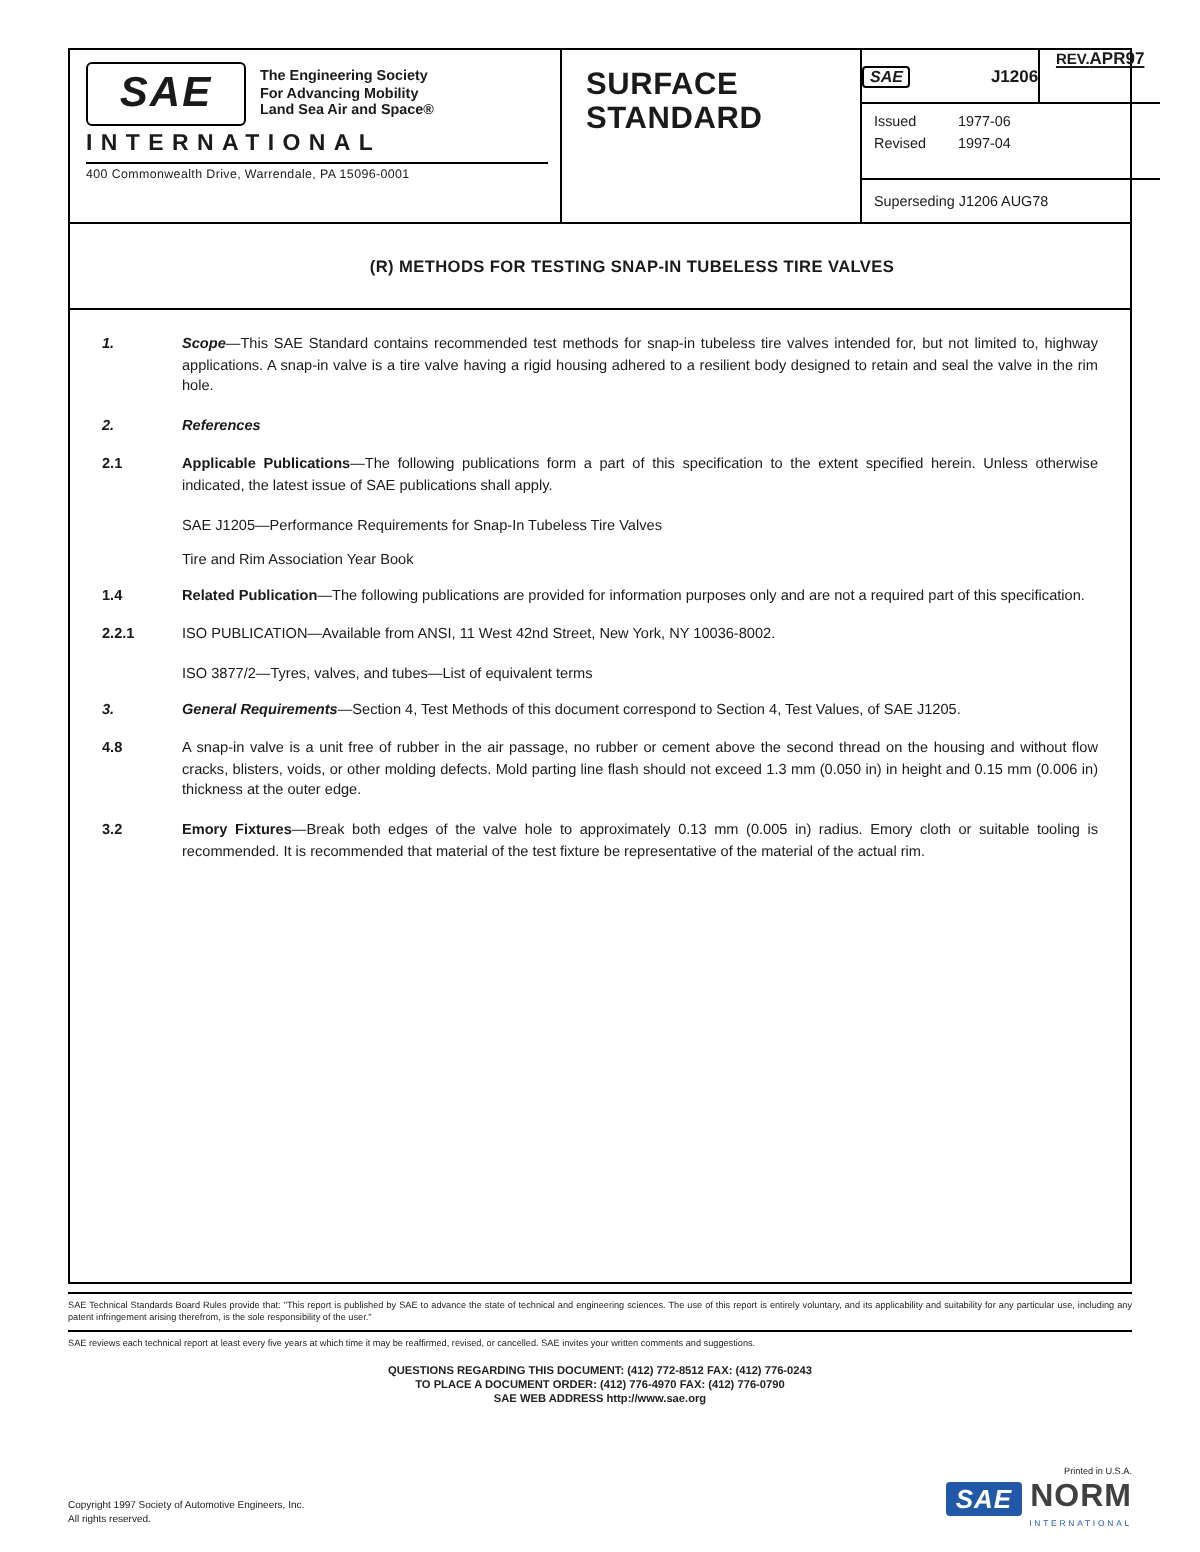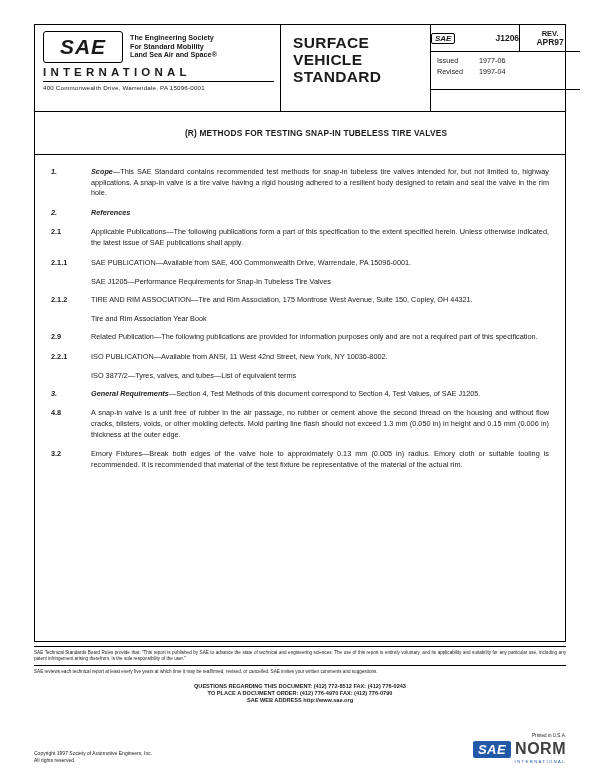--- a/index.html
+++ b/index.html
@@ -17,38 +17,38 @@
   .addr{margin-top:3px;border-top:1.2px solid #000;padding-top:2px;font-size:6.2px;letter-spacing:.2px;}
 
   .hdr-mid{flex:0 0 150px;border-right:1.6px solid #000;box-sizing:border-box;padding:9px 0 0 12px;}
   .hdr-mid div{font-size:15.5px;font-weight:bold;line-height:17px;letter-spacing:.3px;}
 
   .hdr-right{flex:1;box-sizing:border-box;display:flex;flex-direction:column;}
   .hr-top{display:flex;height:26px;border-bottom:1.2px solid #000;}
   .hr-doc{flex:1;border-right:1.2px solid #000;display:flex;align-items:center;justify-content:center;gap:5px;}
   .minilogo{border:1px solid #000;border-radius:2px;padding:0 3px;font-size:8px;font-weight:bold;font-style:italic;}
   .docnum{font-size:8.5px;font-weight:bold;margin-left:35px;}
-  .hr-rev{flex:0 0 60px;display:flex;flex-direction:column;align-items:center;justify-content:center;line-height:9px;}
+  .hr-rev{flex:0 0 60px;display:flex;flex-direction:row;justify-content:center;line-height:9px;text-decoration:underline;}
   .hr-rev .r1{font-size:7.5px;font-weight:bold;}
   .hr-rev .r2{font-size:8.5px;font-weight:bold;}
   .hr-dates{height:34px;border-bottom:1.2px solid #000;padding:3px 0 0 6px;font-size:7.2px;line-height:11px;}
   .hr-dates span.lbl{display:inline-block;width:42px;}
   .hr-sup{flex:1;padding:6px 0 0 6px;font-size:7.2px;}
 
   
   .titleband{border-left:1.6px solid #000;border-right:1.6px solid #000;border-bottom:1.6px solid #000;height:42px;display:flex;align-items:center;justify-content:center;}
   .titleband span{font-size:8.3px;font-weight:bold;letter-spacing:.2px;margin-left:32px;}
 
   
   .body{border-left:1.6px solid #000;border-right:1.6px solid #000;border-bottom:1.6px solid #000;box-sizing:border-box;padding:12px 16px 6px 16px;height:487px;}
   .p{display:flex;margin-bottom:9px;font-size:7.3px;line-height:10.6px;}
   .p .num{flex:0 0 40px;font-weight:bold;}
   .p .num.it{font-style:italic;}
   .p .txt{flex:1;text-align:justify;}
-  .p .txt b{font-weight:normal;}
+  .p .txt b{font-weight:bold;}
   .p .txt i{font-style:italic;font-weight:bold;}
   .p .sc{font-variant:small-caps;}
   .indent{margin-left:40px;}
   .tight{margin-bottom:7px;}
 
   
   .foot{margin-top:4px;font-size:4.6px;line-height:6.2px;text-align:justify;color:#222;}
   .foot .rule{border-top:.8px solid #000;margin:3px 0 3px 0;}
   .qblock{text-align:center;font-size:5.6px;font-weight:bold;line-height:7.4px;margin-top:7px;}
 
@@ -66,49 +66,49 @@
 
 <div class="page">
   <div class="sheet">
 
     <div class="hdr">
       <div class="hdr-left">
         <div class="sae-row">
           <div class="sae-logo">SAE</div>
           <div class="eng-soc">
             <div>The Engineering Society</div>
-            <div>For Standard Mobility</div>
+            <div>For Advancing Mobility</div>
             <div>Land Sea Air and Space<span class="tm">®</span></div>
           </div>
         </div>
         <div class="intl">INTERNATIONAL</div>
         <div class="addr">400 Commonwealth Drive, Warrendale, PA 15096-0001</div>
       </div>
 
       <div class="hdr-mid">
         <div>SURFACE</div>
-        <div>VEHICLE</div>
         <div>STANDARD</div>
       </div>
 
       <div class="hdr-right">
         <div class="hr-top">
           <div class="hr-doc">
             <span class="minilogo">SAE</span>
             <span class="docnum">J1206</span>
           </div>
           <div class="hr-rev">
             <span class="r1">REV.</span>
             <span class="r2">APR97</span>
           </div>
         </div>
         <div class="hr-dates">
           <div><span class="lbl">Issued</span><span>1977-06</span></div>
           <div><span class="lbl">Revised</span><span>1997-04</span></div>
         </div>
+        <div class="hr-sup">Superseding J1206 AUG78</div>
       </div>
     </div>
 
     <div class="titleband">
       <span>(R) METHODS FOR TESTING SNAP-IN TUBELESS TIRE VALVES</span>
     </div>
 
     <div class="body">
 
       <div class="p">
@@ -119,40 +119,32 @@
       <div class="p">
         <div class="num it">2.</div>
         <div class="txt"><i>References</i></div>
       </div>
 
       <div class="p">
         <div class="num">2.1</div>
         <div class="txt"><b>Applicable Publications</b><span>—The following publications form a part of this specification to the extent specified herein.  Unless otherwise indicated, the latest issue of SAE publications shall apply.</span></div>
       </div>
 
-      <div class="p">
-        <div class="num">2.1.1</div>
-        <div class="txt"><span class="sc">SAE PUBLICATION</span><span>—Available from SAE, 400 Commonwealth Drive, Warrendale, PA 15096-0001.</span></div>
-      </div>
 
       <div class="p indent tight">
         <div class="txt">SAE J1205—Performance Requirements for Snap-In Tubeless Tire Valves</div>
       </div>
 
-      <div class="p">
-        <div class="num">2.1.2</div>
-        <div class="txt"><span class="sc">TIRE AND RIM ASSOCIATION</span><span>—Tire and Rim Association, 175 Montrose West Avenue, Suite 150, Copley, OH 44321.</span></div>
-      </div>
 
       <div class="p indent tight">
         <div class="txt">Tire and Rim Association Year Book</div>
       </div>
 
       <div class="p">
-        <div class="num">2.9</div>
+        <div class="num">1.4</div>
         <div class="txt"><b>Related Publication</b><span>—The following publications are provided for information purposes only and are not a required part of this specification.</span></div>
       </div>
 
       <div class="p">
         <div class="num">2.2.1</div>
         <div class="txt"><span class="sc">ISO PUBLICATION</span><span>—Available from ANSI, 11 West 42nd Street, New York, NY 10036-8002.</span></div>
       </div>
 
       <div class="p indent tight">
         <div class="txt">ISO 3877/2—Tyres, valves, and tubes—List of equivalent terms</div>

